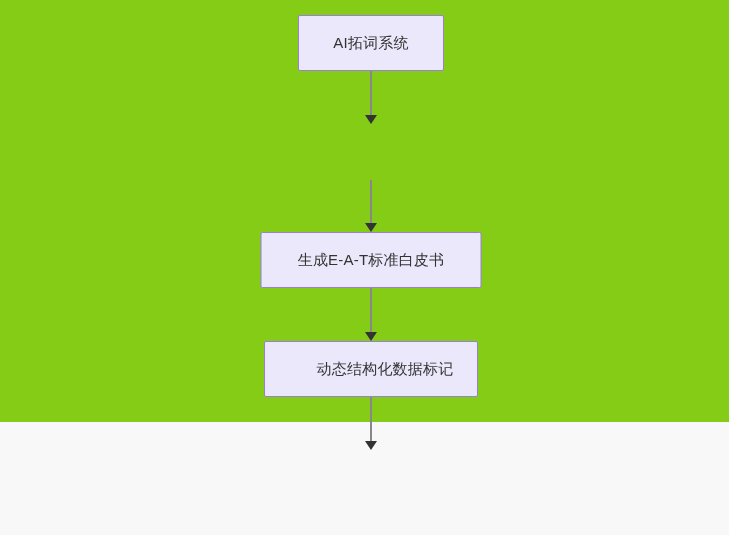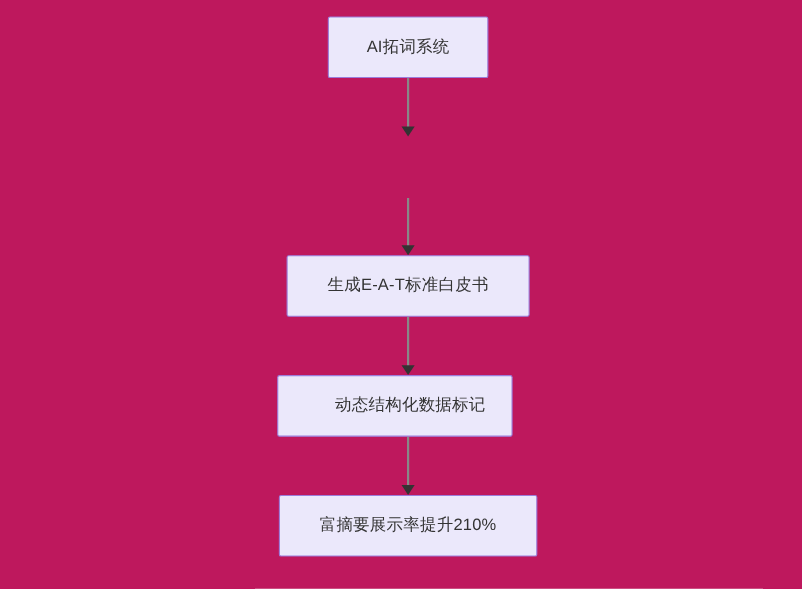--- a/index.html
+++ b/index.html
@@ -10,22 +10,22 @@
     width: 729px;
     height: 535px;
     background: #f8f8f8;
     font-family: "Liberation Sans", "DejaVu Sans", sans-serif;
     overflow: hidden;
   }
 
   #flow-canvas {
     position: relative;
     width: 729px;
-    height: 535px;
-    background: #be185d;
+    height: 422px;
+    background: #84cc16;
   }
 
   .node {
     position: absolute;
     box-sizing: border-box;
     background: #ebe8fb;
     border: 1.6px solid #9b7ddb;
     border-radius: 2px;
     display: flex;
     align-items: center;
@@ -88,19 +88,16 @@
     <div class="edge" style="left: 371px; top: 397px; height: 53px;">
       <div class="edge-line" style="height: 45px;"></div>
       <div class="edge-head"></div>
     </div>
     <div class="node" style="left: 371px; top: 15px; width: 146px; height: 56px;">
       <span class="node-label">AI拓词系统</span>
     </div>
     <div class="node" style="left: 371px; top: 232px; width: 221px; height: 56px;">
       <span class="node-label">生成E-A-T标准白皮书</span>
     </div>
-    <div class="node" style="left: 359px; top: 341px; width: 214px; height: 56px; padding-left: 28px;">
+    <div class="node" style="left: 371px; top: 341px; width: 214px; height: 56px; padding-left: 28px;">
       <span class="node-label">动态结构化数据标记</span>
-    </div>
-    <div class="node" style="left: 371px; top: 450px; width: 235px; height: 56px;">
-      <span class="node-label">富摘要展示率提升210%</span>
     </div>
   </div>
 
 </body></html>

